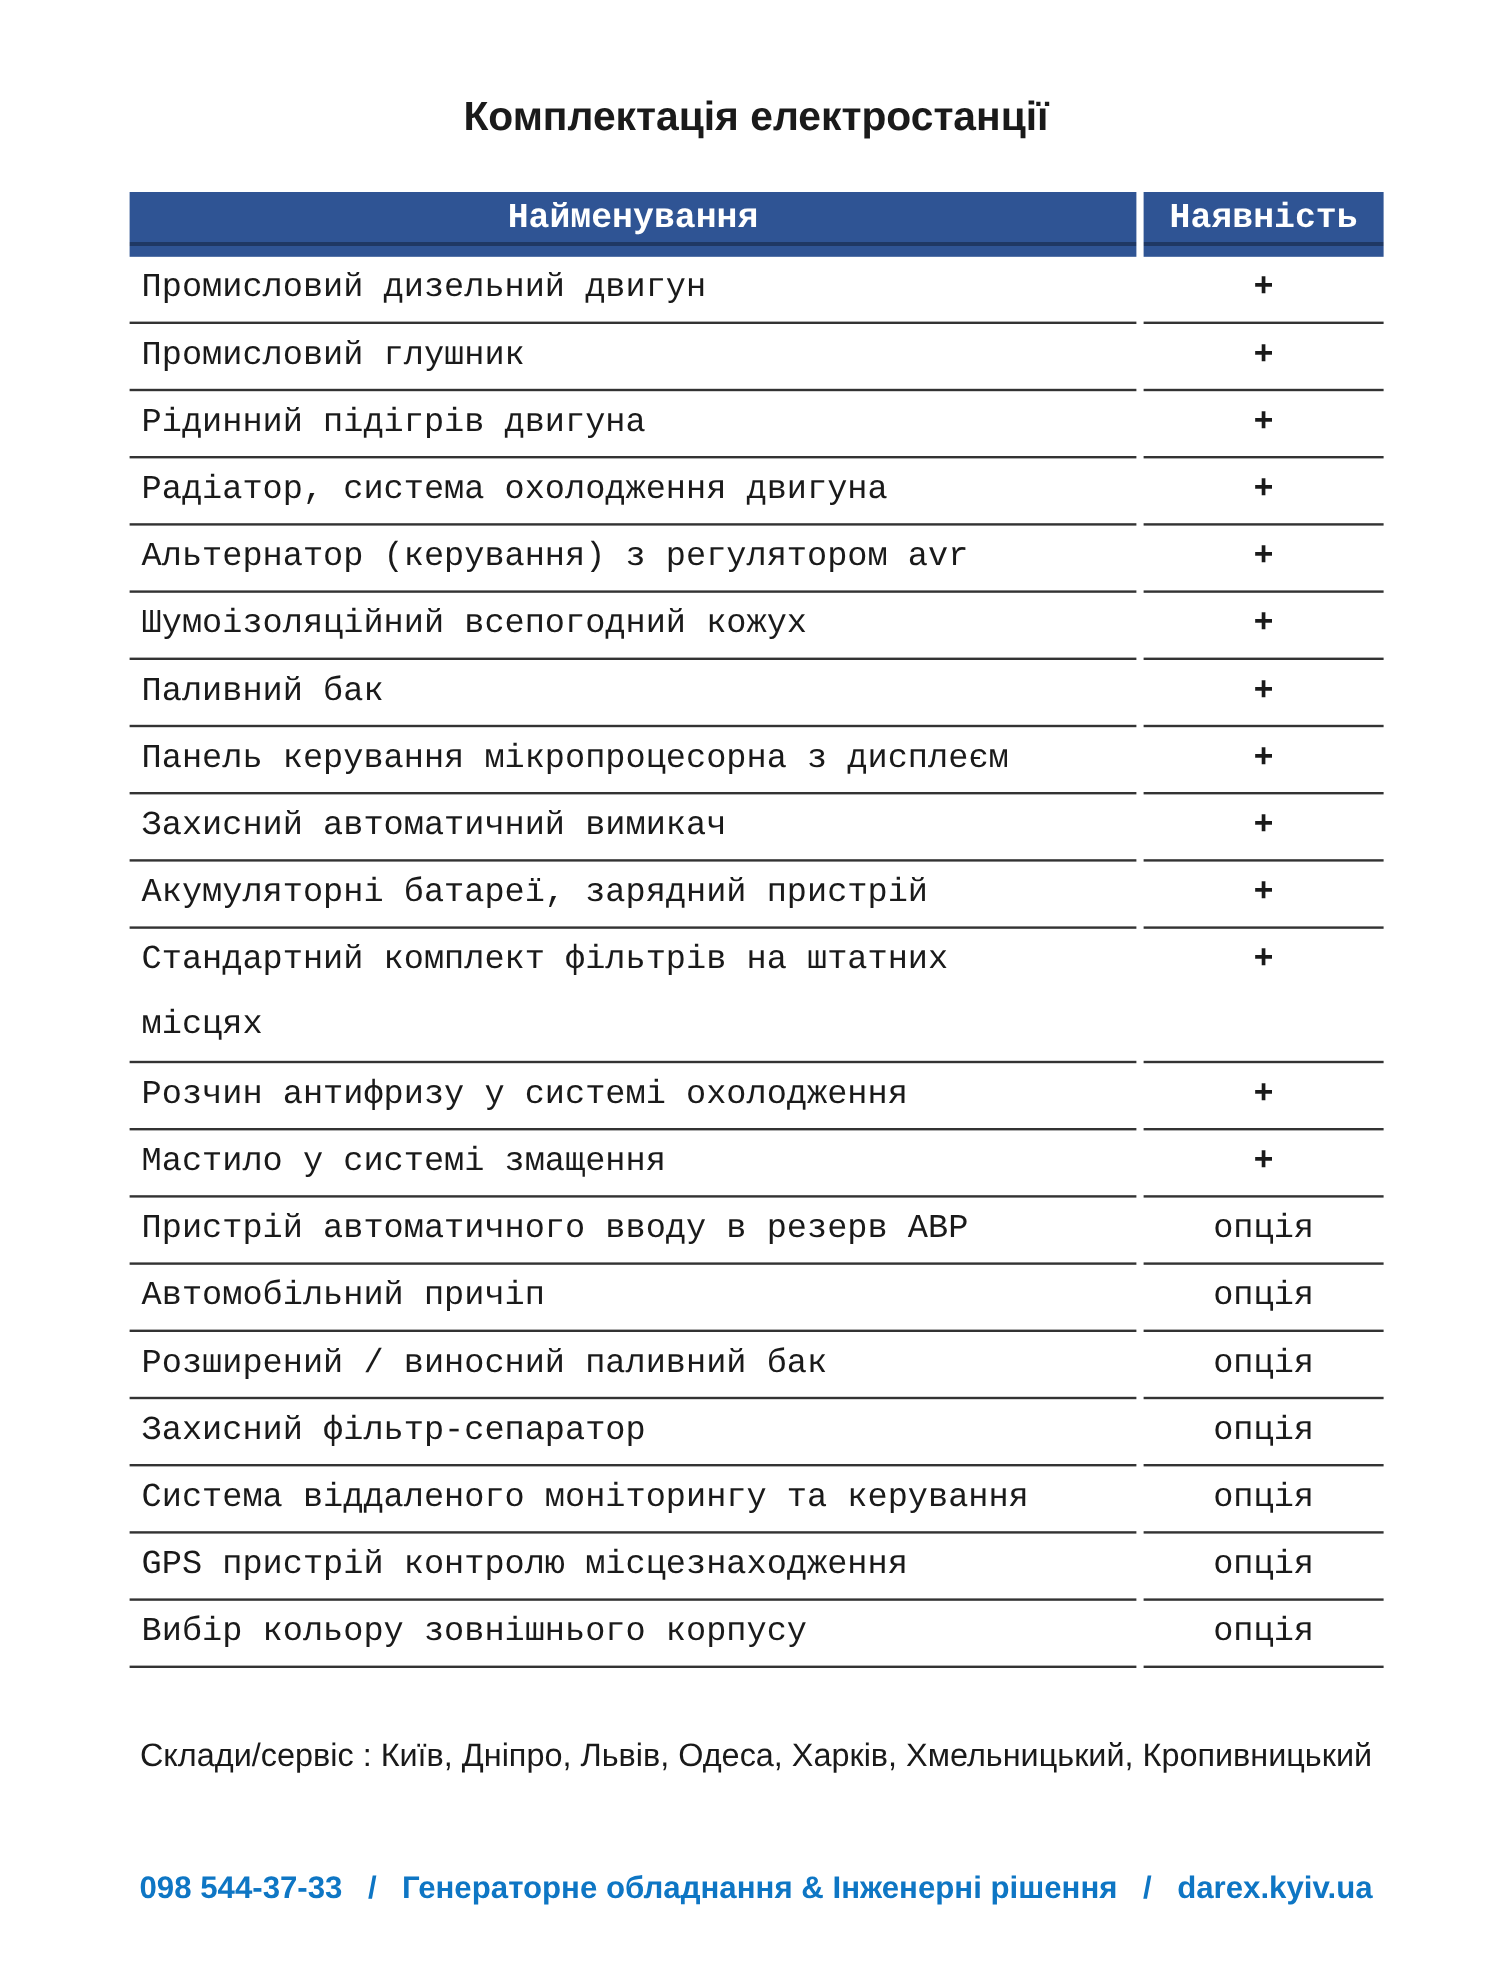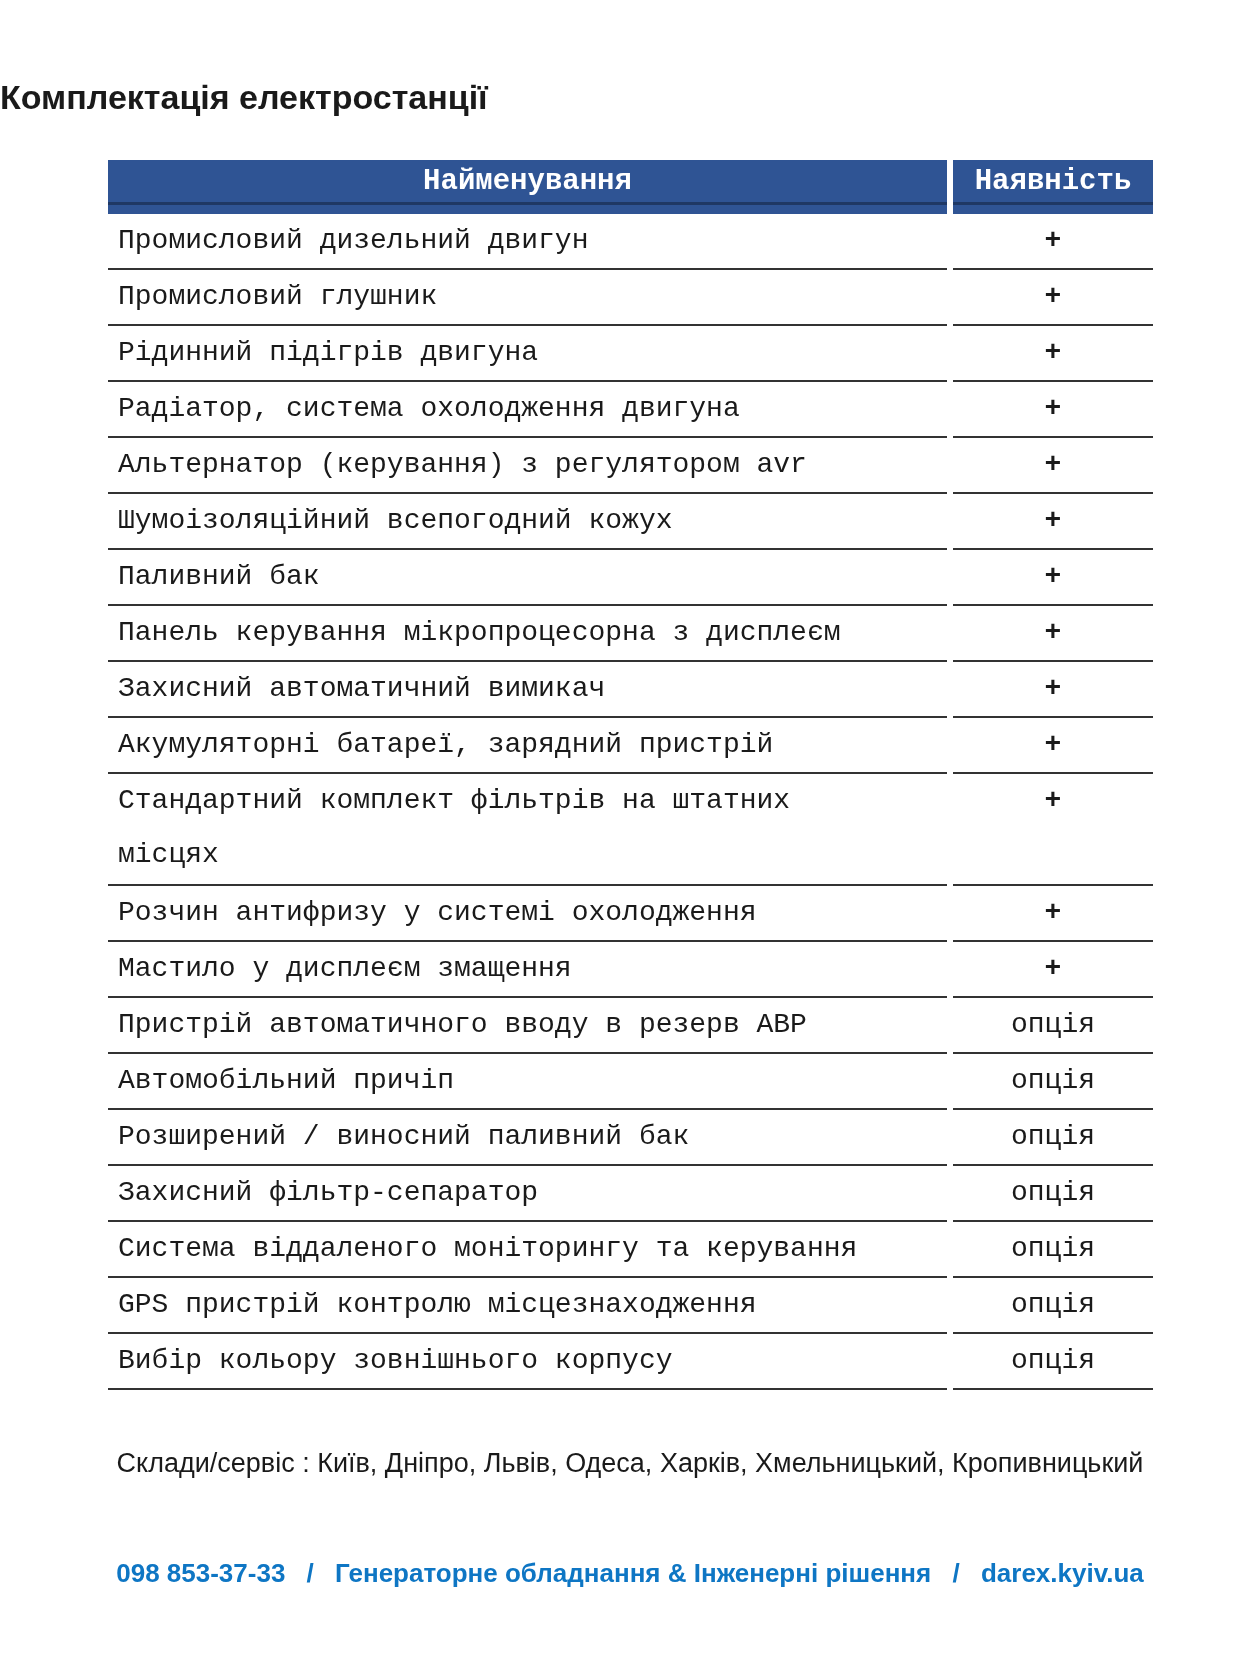--- a/index.html
+++ b/index.html
@@ -10,21 +10,21 @@
     background:#fff;
     font-family:"Liberation Sans", sans-serif;
     color:var(--text,#1a1a1a);
     overflow:hidden;
   }
   .doc-title {
     position:absolute;
     top:78px;
     left:0;
     width:100%;
-    text-align:left;
+    text-align:center;
     font-size:34px;
     font-weight:bold;
     color:#1a1a1a;
   }
   .spec-table {
     position:absolute;
     left:108px;
     top:160px;
     width:1045px;
     font-family:Liberation Mono, monospace;
@@ -170,21 +170,21 @@
           <div class="cell value plus">+</div>
         </div>
         <div class="row">
           <div class="cell name">
             <span>Розчин антифризу у системі охолодження</span>
           </div>
           <div class="cell value plus">+</div>
         </div>
         <div class="row">
           <div class="cell name">
-            <span>Мастило у дисплеєм змащення</span>
+            <span>Мастило у системі змащення</span>
           </div>
           <div class="cell value plus">+</div>
         </div>
         <div class="row">
           <div class="cell name">
             <span>Пристрій автоматичного вводу в резерв АВР</span>
           </div>
           <div class="cell value">опція</div>
         </div>
         <div class="row">
@@ -222,20 +222,20 @@
             <span>Вибір кольору зовнішнього корпусу</span>
           </div>
           <div class="cell value">опція</div>
         </div>
       </div>
   </div>
 
   <div class="footer-warehouses">Склади/сервіс : Київ, Дніпро, Львів, Одеса, Харків, Хмельницький, Кропивницький</div>
 
   <div class="footer-contacts">
-    <span>098 853-37-33</span>
+    <span>098 544-37-33</span>
     <span class="sep">/</span>
     <span>Генераторне обладнання &amp; Інженерні рішення</span>
     <span class="sep">/</span>
     <span>darex.kyiv.ua</span>
   </div>
 
 </div>
 
 </body></html>

